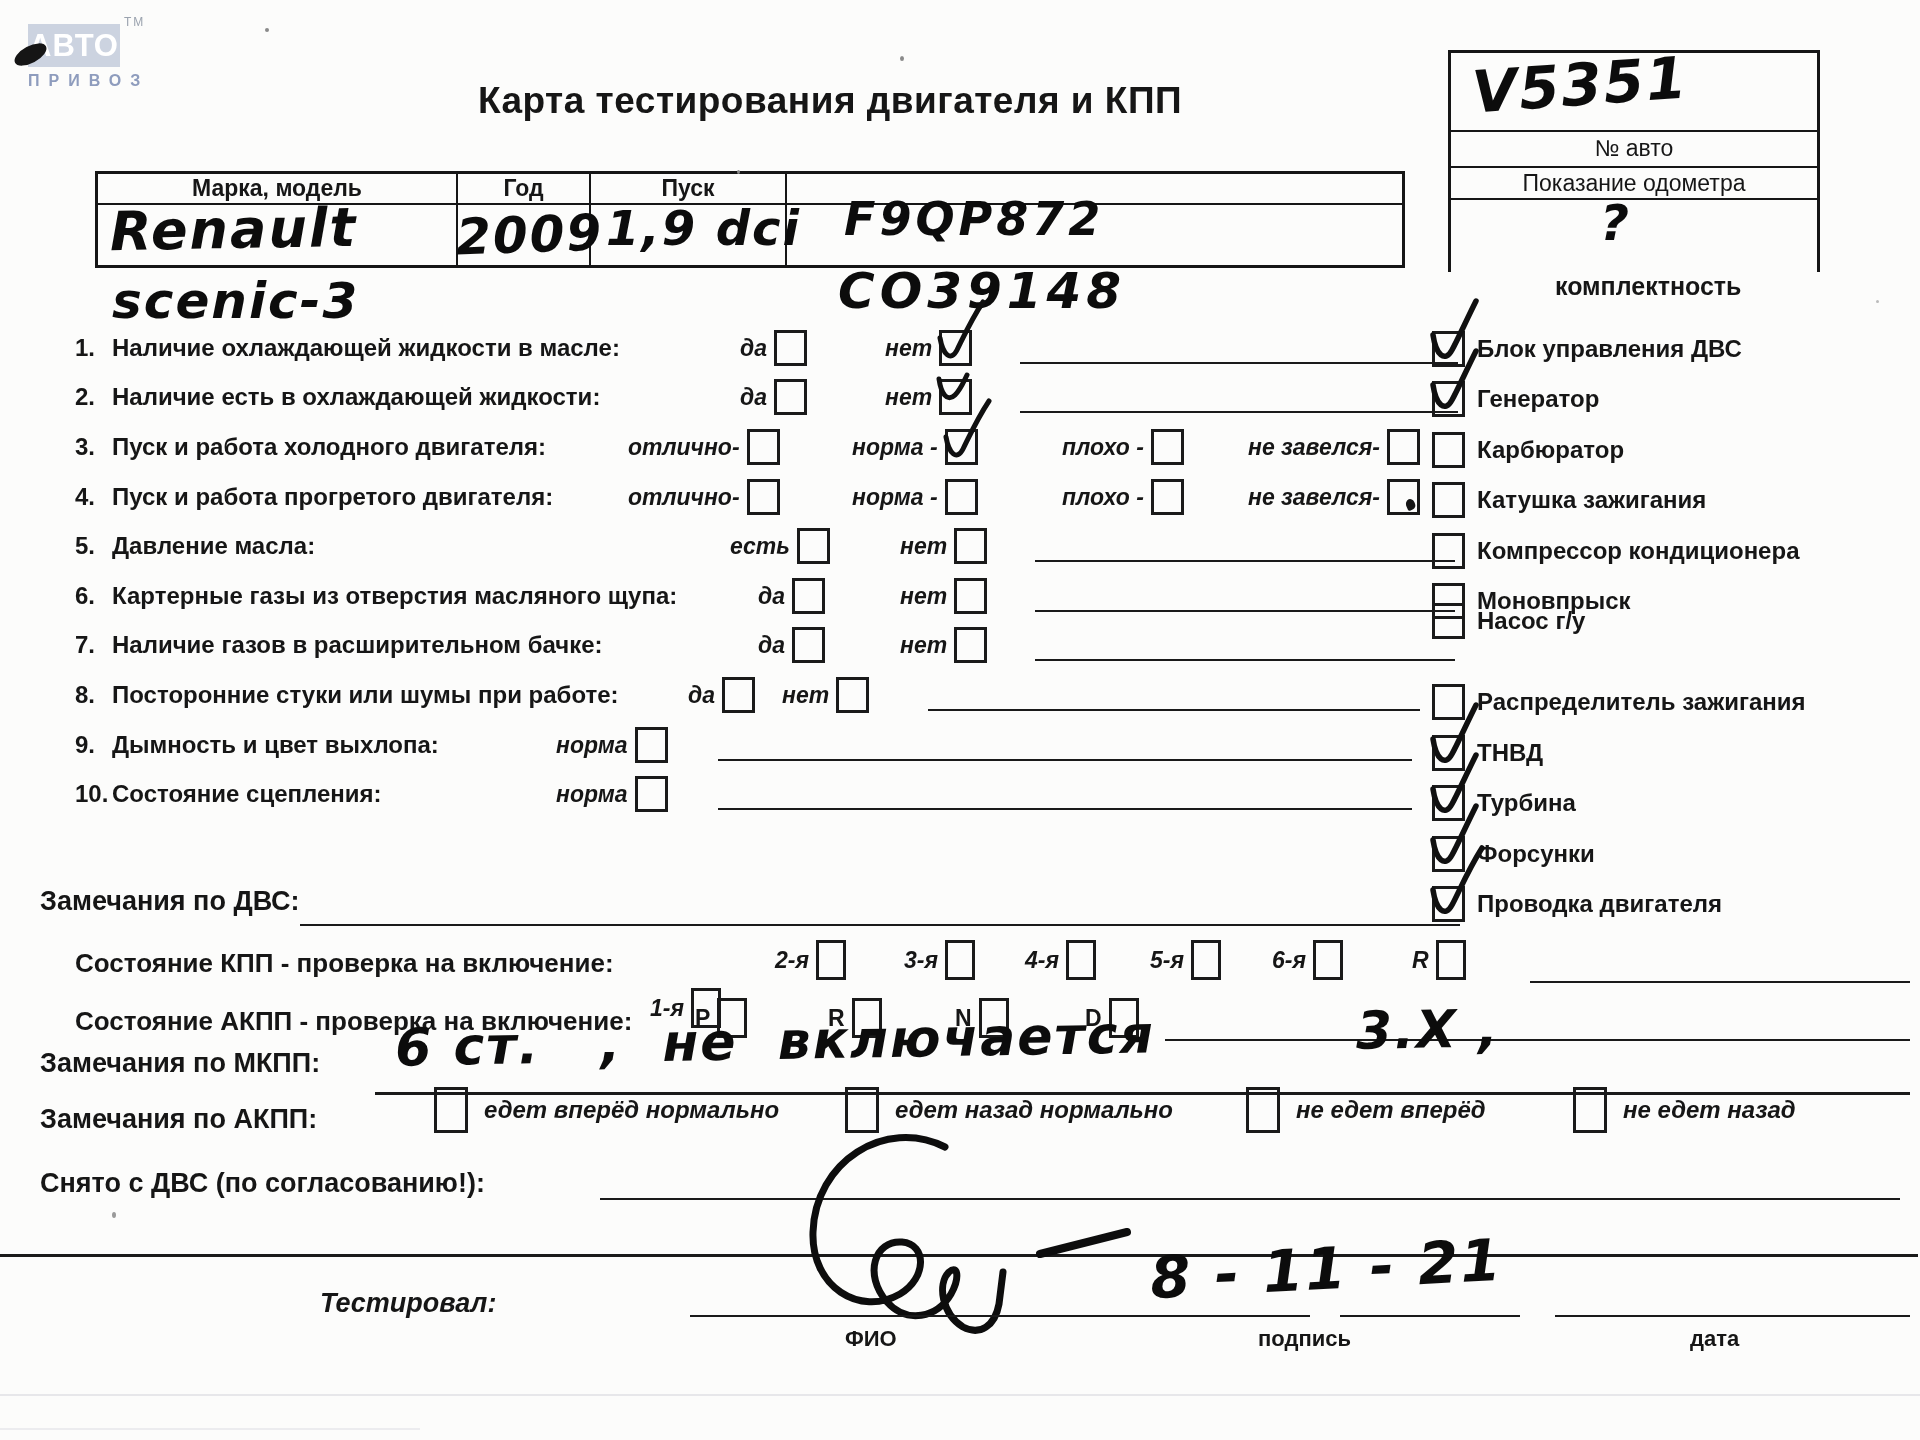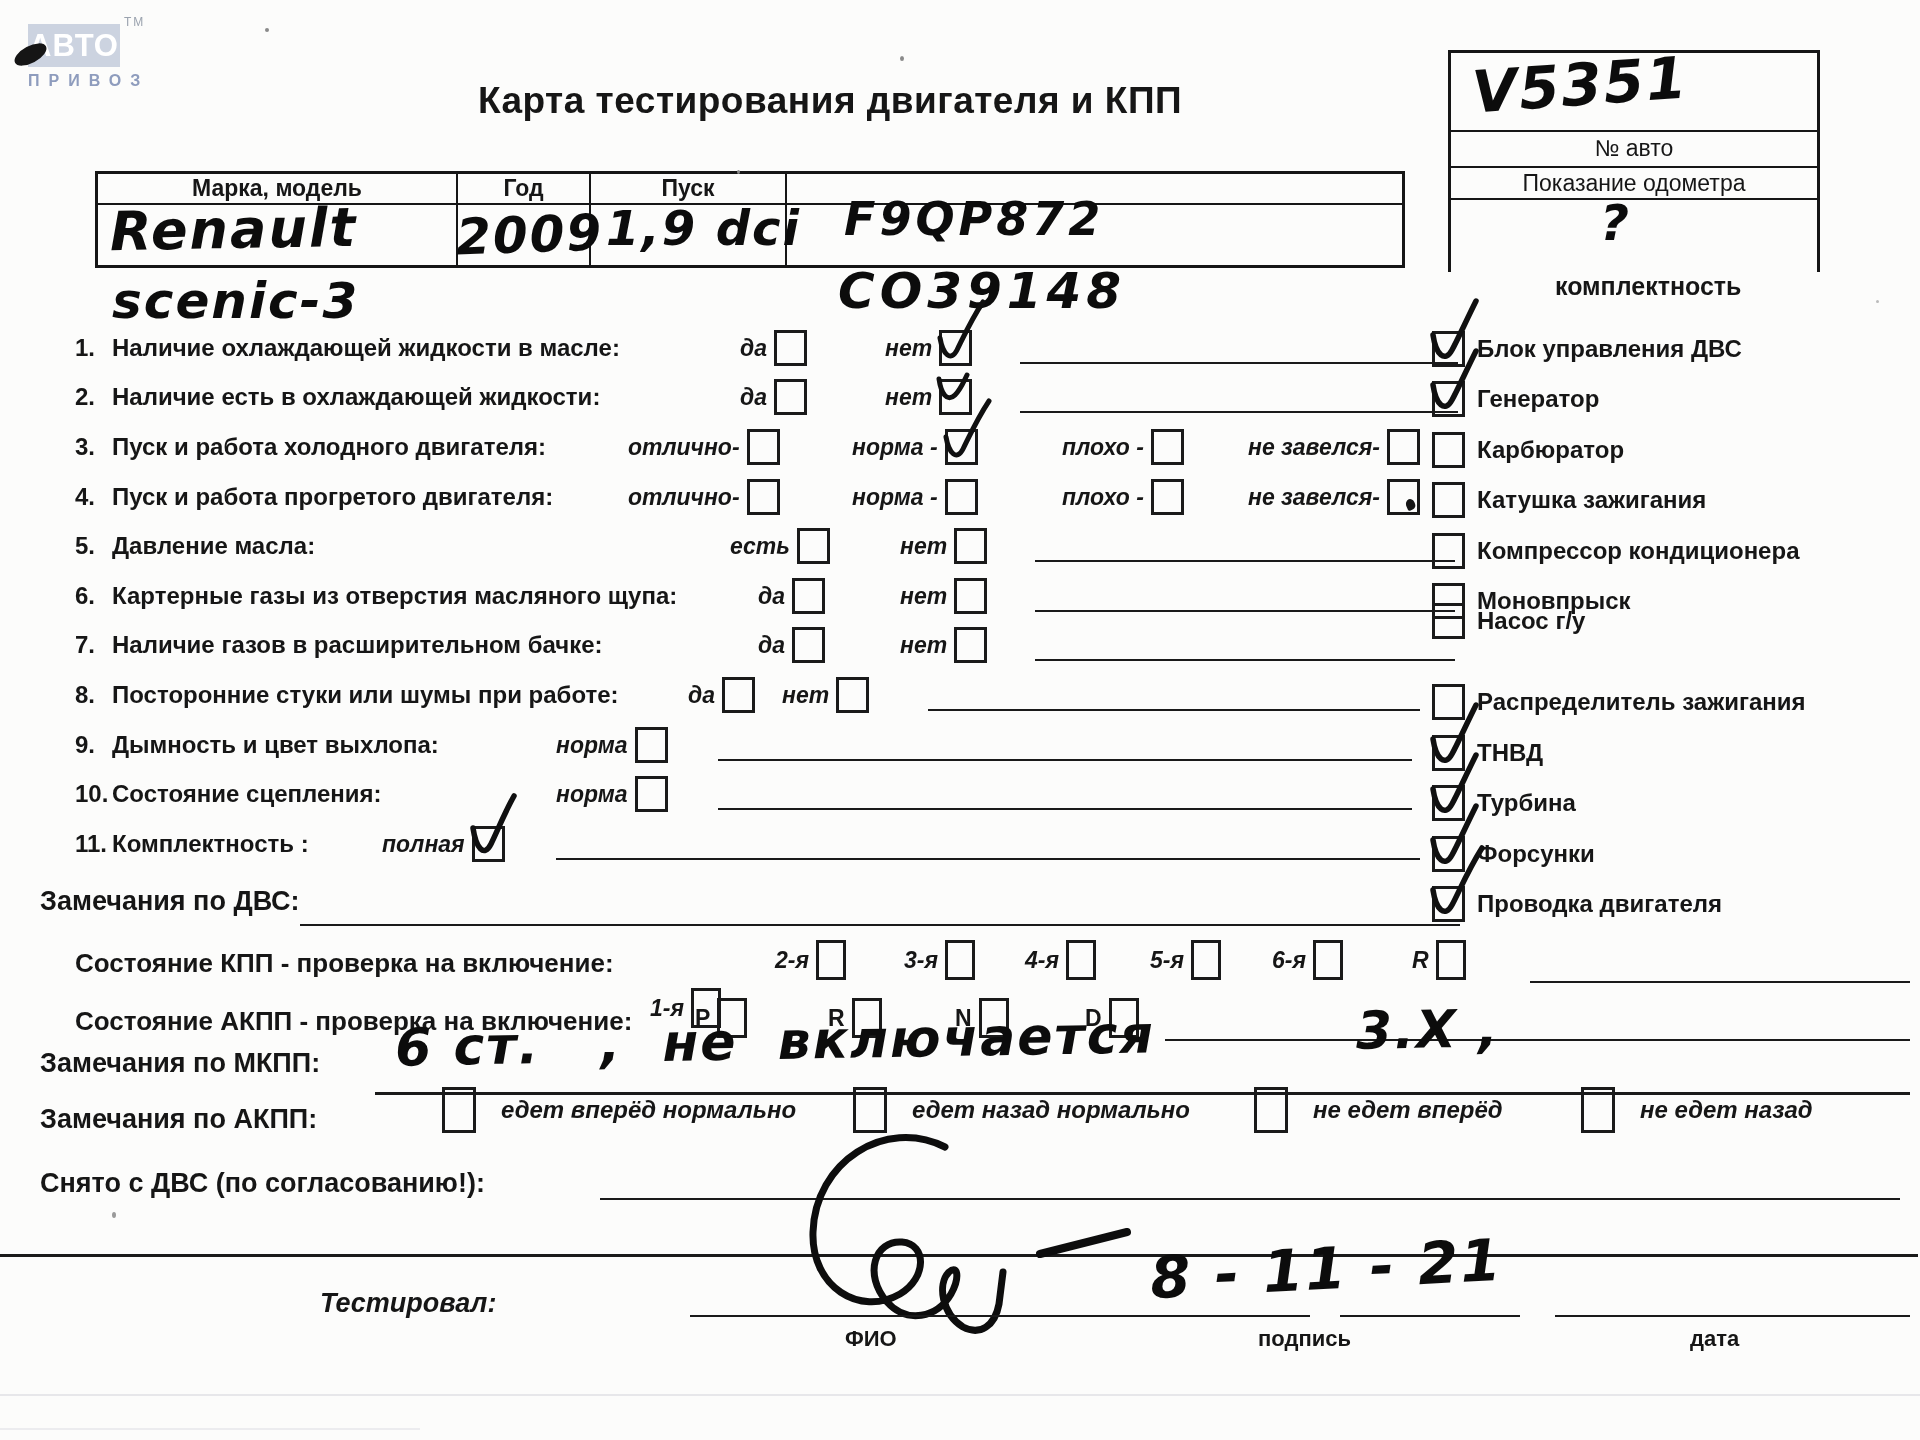--- a/index.html
+++ b/index.html
@@ -60,21 +60,21 @@
   .eq-label{font-size:24px;font-weight:700;white-space:nowrap;}
   .eq-header{position:absolute;left:1555px;top:272px;font-size:25px;font-weight:700;}
   
   .sec{position:absolute;font-size:27px;font-weight:700;white-space:nowrap;}
   .sec.it{font-style:italic;}
   
   .gear{position:absolute;display:flex;gap:7px;align-items:center;height:44px;}
   .gbox{display:inline-block;width:30px;height:40px;border:3px solid #1a1a1a;box-sizing:border-box;flex:none;}
   .gear-label{font-size:23px;font-weight:700;font-style:italic;white-space:nowrap;}
   
-  .anote{position:absolute;display:flex;gap:25px;align-items:center;height:48px;margin-left:8px;}
+  .anote{position:absolute;display:flex;gap:16px;align-items:center;height:48px;}
   .abox{display:inline-block;width:34px;height:46px;border:3px solid #1a1a1a;box-sizing:border-box;flex:none;}
   .anote-label{font-size:24px;font-style:italic;font-weight:700;white-space:nowrap;}
   
   .flabel{position:absolute;font-size:22px;font-weight:700;}
   .speck{position:absolute;background:#8a8a8a;border-radius:50%;}
 </style>
 </head>
 <body>
 
 <div class="page">
@@ -268,33 +268,20 @@
   <div class="cl-row" style="top:774px">
     <span class="cl-num">10.</span>
     <span class="cl-label">Состояние сцепления:</span>
     <span class="opt" style="left:556px">
       <span class="opt-label">норма</span>
       <i class="box"></i>
     </span>
     <span class="rline" style="left:718px;width:694px"></span>
   </div>
 
-  <div class="cl-row" style="top:824px">
-    <span class="cl-num">11.</span>
-    <span class="cl-label">Комплектность :</span>
-    <span class="opt checked" style="left:382px">
-      <span class="opt-label">полная</span>
-      <i class="box">
-          <svg class="tick" viewBox="0 0 52 58">
-            <path d="M7,20 C10,40 18,50 25,36 C31,24 38,6 48,-12" fill="none" stroke="#101010" stroke-width="5.5" stroke-linecap="round"></path>
-          </svg>
-        </i>
-    </span>
-    <span class="rline" style="left:556px;width:864px"></span>
-  </div>
 
   <div class="eq-header">комплектность</div>
 
   <div class="eq checked" style="top:330px">
     <i class="box">
         <svg class="tick" viewBox="0 0 52 58">
           <path d="M7,22 C10,42 19,50 26,37 C32,26 40,8 50,-12" fill="none" stroke="#101010" stroke-width="5.5" stroke-linecap="round"></path>
         </svg>
       </i>
     <span class="eq-label">Блок управления ДВС</span>

